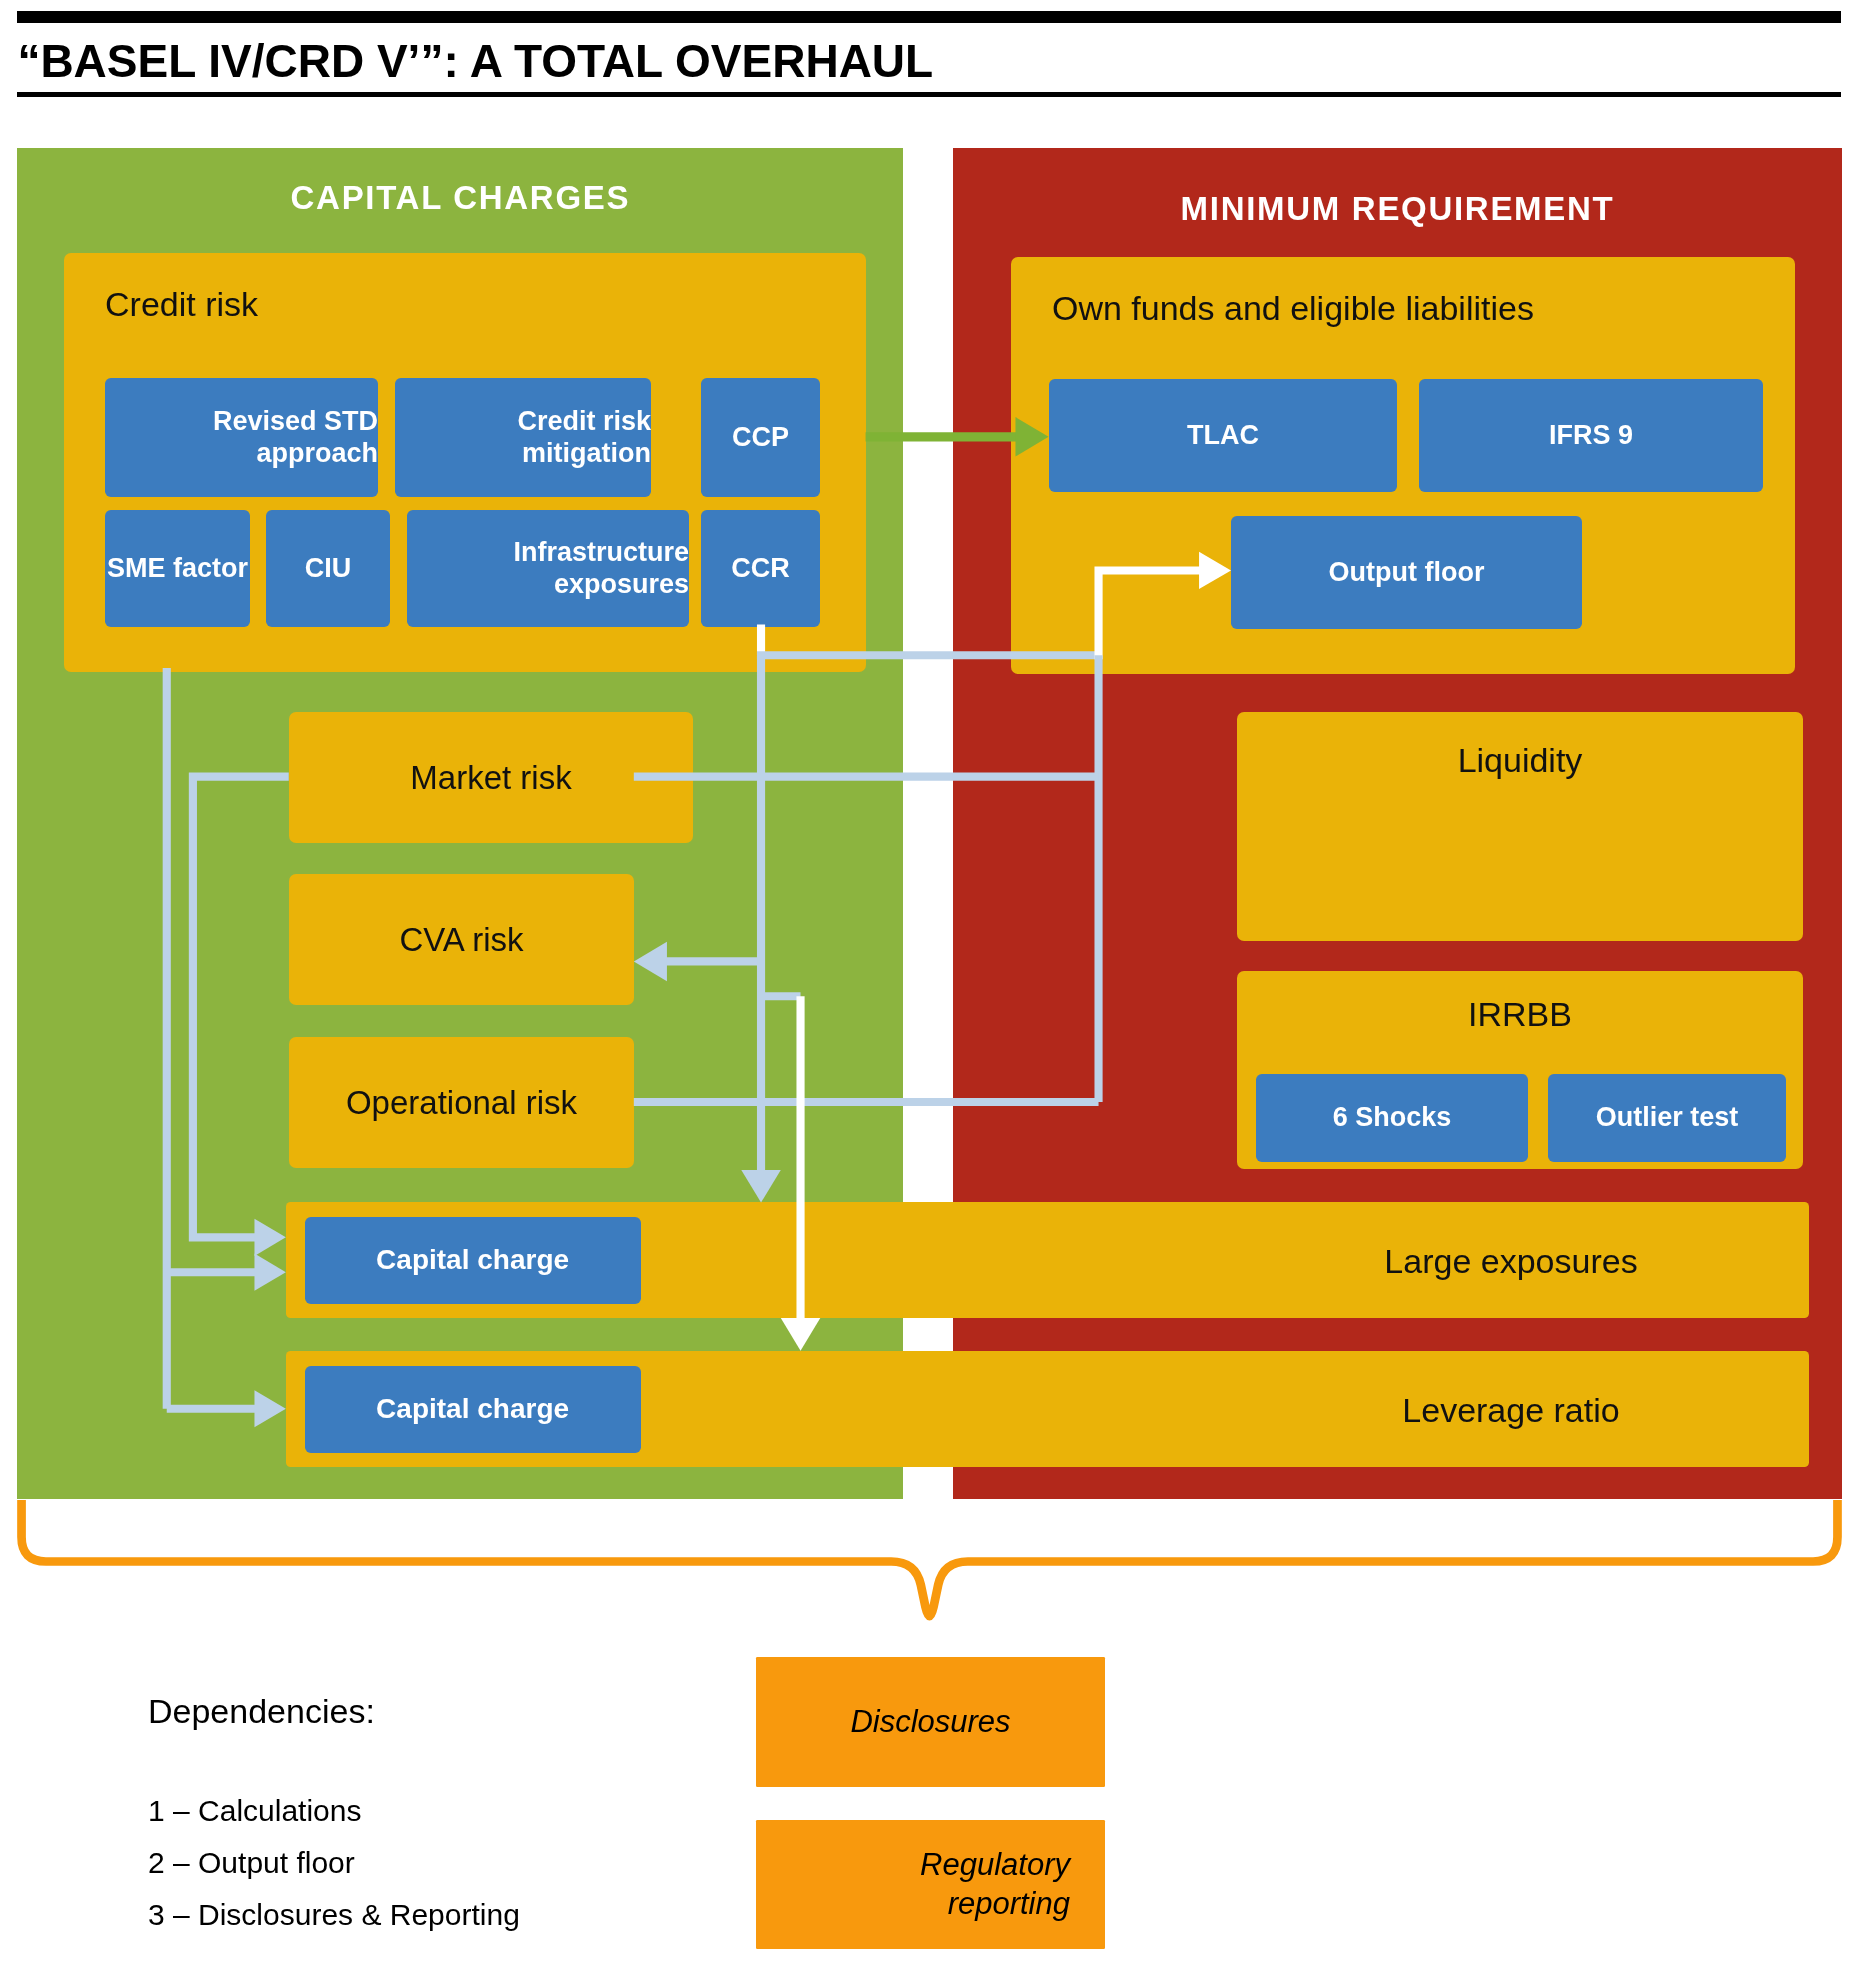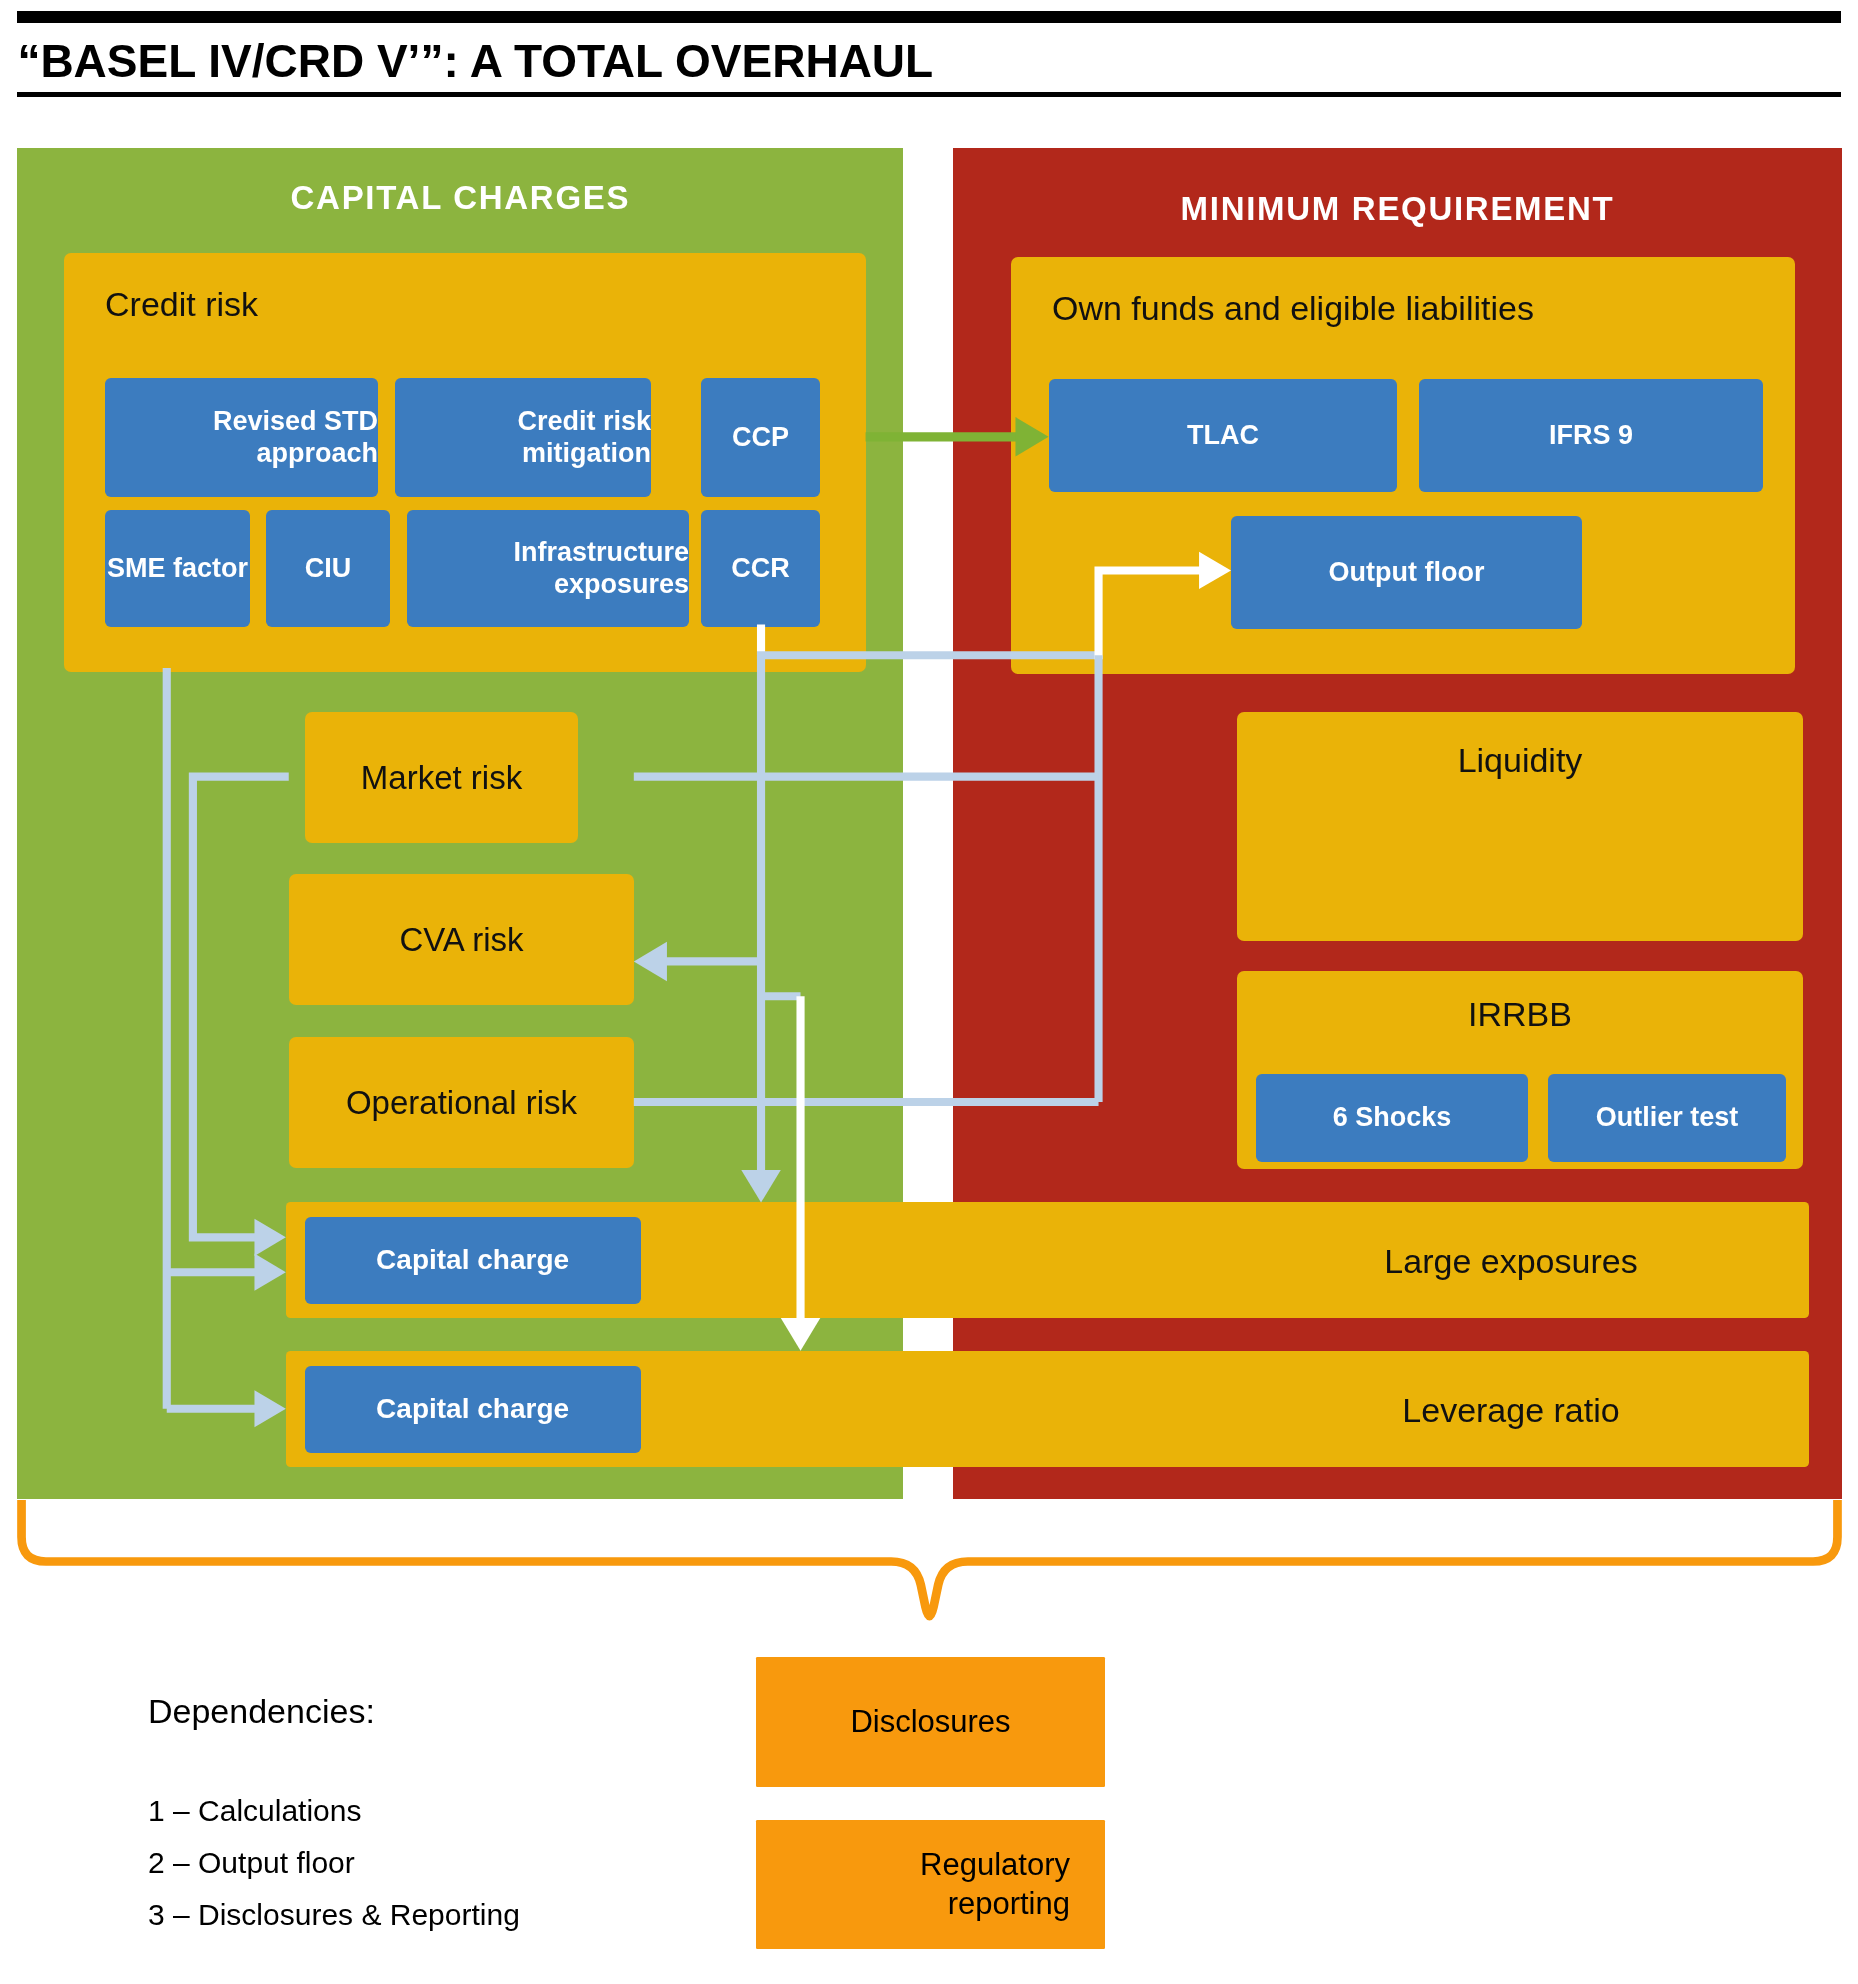--- a/index.html
+++ b/index.html
@@ -16,21 +16,21 @@
   .lb{background:#eab308;border-radius:7px;}
   .bl{background:#3c7cbf;border-radius:5.8px;color:#fff;font-weight:bold;}
   .or{background:#f8990d;border-radius:1.2px;}
   .blacklabel{color:#111;font-size:34px;white-space:nowrap;}
   .rowlabel{color:#111;font-size:33px;}
   .subtext{font-size:27px;line-height:1.15;}
   .bandlabel{color:#111;font-size:34px;white-space:nowrap;}
   .cclabel{font-size:28px;}
   .legend-h{font-size:34px;color:#000;}
   .legend-i{font-size:30px;color:#000;line-height:1.72;}
-  .orlabel{font-size:31px;color:#000;line-height:1.25;}
+  .orlabel{font-size:31px;color:#000;line-height:1.25;font-style:italic;}
   svg.overlay{position:absolute;left:0;top:0;z-index:30;}
   .z10{z-index:10;} .z20{z-index:20;}
 </style>
 </head>
 <body>
 
 <div class="page">
 
   <div class="abs topbar" style="left:17.4px;top:10.5px;width:1824px;height:12.8px;"></div>
   <div class="abs title" style="left:17.4px;top:34px;">“BASEL IV/CRD V’”: A TOTAL OVERHAUL</div>
@@ -46,21 +46,21 @@
     <div class="abs blacklabel" style="left:41px;top:32px;">Credit risk</div>
     <div class="abs bl flexc subtext" style="left:41px;top:125px;width:273px;height:119px;padding-left:6px;">Revised STD approach</div>
     <div class="abs bl flexc subtext" style="left:331px;top:125px;width:256px;height:119px;">Credit risk mitigation</div>
     <div class="abs bl flexc subtext" style="left:637px;top:125px;width:119px;height:119px;">CCP</div>
     <div class="abs bl flexc subtext" style="left:41px;top:257px;width:145px;height:117px;">SME factor</div>
     <div class="abs bl flexc subtext" style="left:202px;top:257px;width:124px;height:117px;">CIU</div>
     <div class="abs bl flexc subtext" style="left:343px;top:257px;width:282px;height:117px;">Infrastructure exposures</div>
     <div class="abs bl flexc subtext" style="left:637px;top:257px;width:119px;height:117px;">CCR</div>
   </div>
 
-  <div class="abs lb flexc rowlabel z20" style="left:289px;top:712px;width:273px;height:131px;margin-left:16px;">Market risk</div>
+  <div class="abs lb flexc rowlabel z20" style="left:289px;top:712px;width:404px;height:131px;">Market risk</div>
   <div class="abs lb flexc rowlabel z20" style="left:289px;top:874px;width:345px;height:131px;">CVA risk</div>
   <div class="abs lb flexc rowlabel z20" style="left:289px;top:1037px;width:345px;height:131px;">Operational risk</div>
 
   <div class="abs lb z20" style="left:286px;top:1202px;width:1523px;height:116px;border-radius:4.6px;">
     <div class="abs bl flexc cclabel" style="left:18.6px;top:14.5px;width:336px;height:87px;">Capital charge</div>
     <div class="abs bandlabel" style="left:1225px;top:40px;transform:translateX(-50%);">Large exposures</div>
   </div>
   <div class="abs lb z20" style="left:286px;top:1351px;width:1523px;height:116px;border-radius:4.6px;">
     <div class="abs bl flexc cclabel" style="left:18.6px;top:14.5px;width:336px;height:87px;">Capital charge</div>
     <div class="abs bandlabel" style="left:1225px;top:40px;transform:translateX(-50%);">Leverage ratio</div>

